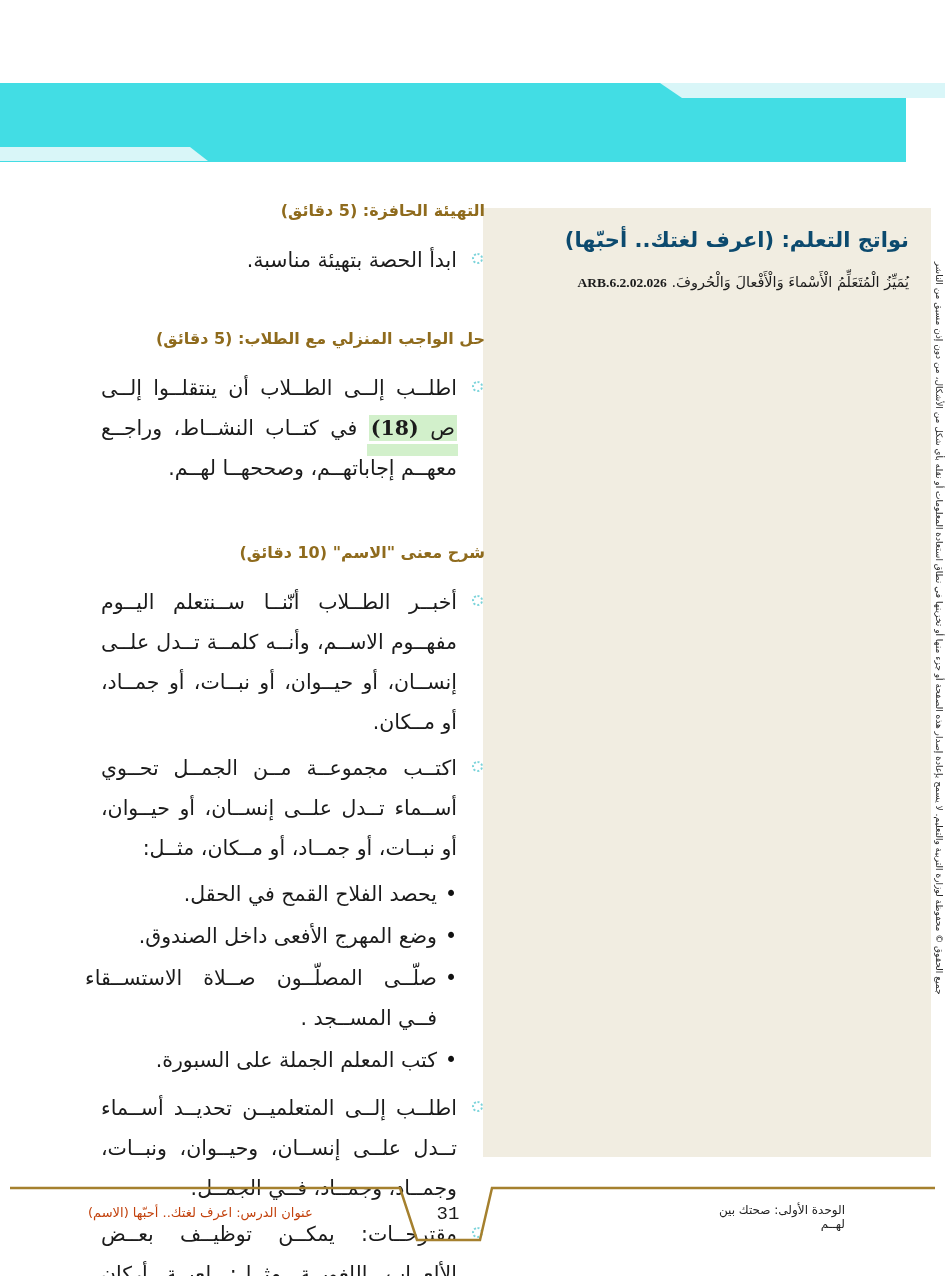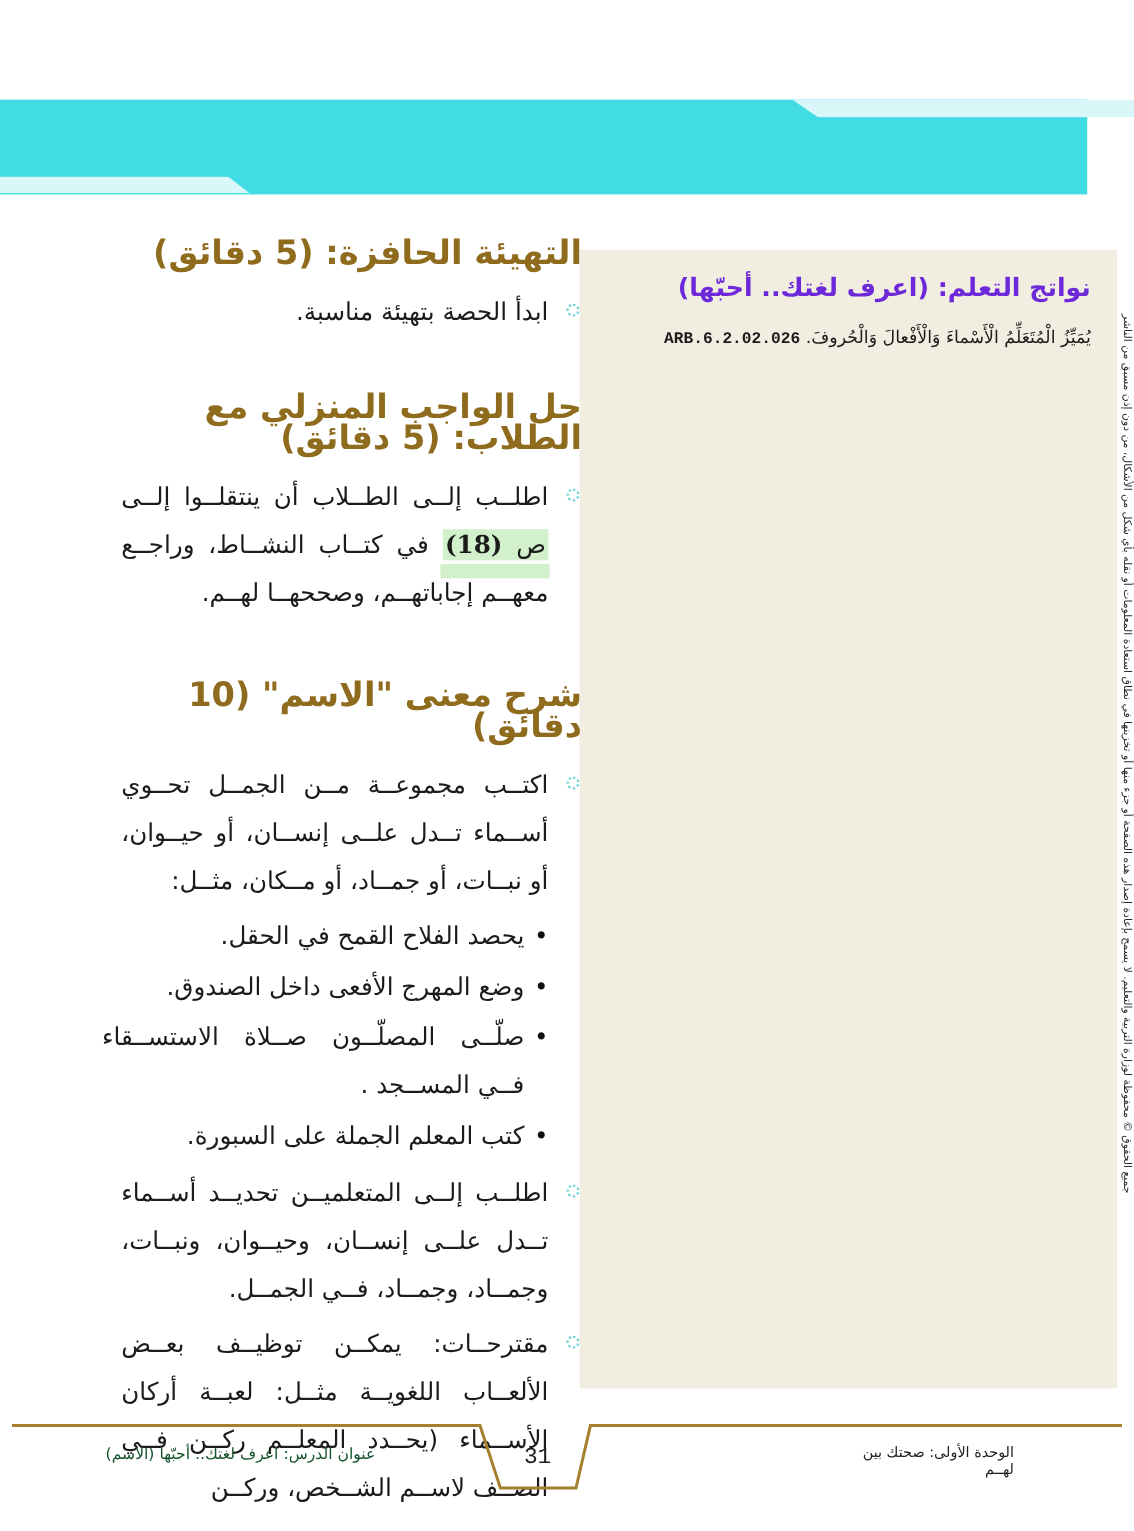--- a/index.html
+++ b/index.html
@@ -8,51 +8,51 @@
 
   
   .band{position:absolute;left:0;top:83px;width:906px;height:79px;background:#42dde4;}
   .band-strip-tr{position:absolute;top:83px;left:660px;width:285px;height:15px;background:#d9f6f8;
     clip-path:polygon(0 0,100% 0,100% 100%,22px 100%);}
   .band-strip-bl{position:absolute;top:147px;left:0;width:208px;height:14px;background:#d9f6f8;
     clip-path:polygon(0 0,calc(100% - 18px) 0,100% 100%,0 100%);}
 
   
   .sidebar{position:absolute;left:483px;top:208px;width:448px;height:949px;background:#f1ede1;}
-  .sidebar-title{color:#6d28d9;font-weight:bold;font-size:21px;line-height:1.35;
+  .sidebar-title{color:#0c4a6e;font-weight:bold;font-size:21px;line-height:1.35;
     padding:18px 22px 0 18px;text-align:right;}
   .sidebar-standard{padding:20px 22px 0 14px;font-size:14.5px;color:#1b1b1b;text-align:right;
     font-family:"DejaVu Sans", sans-serif;}
-  .sidebar-standard .code{direction:ltr;unicode-bidi:embed;font-family:Liberation Mono, monospace;font-weight:bold;font-size:13.5px;margin-left:26px;}
+  .sidebar-standard .code{direction:ltr;unicode-bidi:embed;font-family:Liberation Serif, serif;font-weight:bold;font-size:13.5px;margin-left:26px;}
 
   
   .copyright-vertical{position:absolute;left:581px;top:632px;width:712px;height:13px;
     transform:rotate(90deg);direction:rtl;text-align:right;
     font-size:9px;color:#2a2a2a;white-space:nowrap;}
 
   
   .main-col{position:absolute;left:85px;top:198px;width:400px;direction:rtl;color:#1b1b1b;}
-  .sec-heading{color:#8f6b1d;font-weight:bold;font-size:28px;line-height:26px;margin:0 0 16px 0;text-align:right;}
+  .sec-heading{color:#8f6b1d;font-weight:bold;font-size:16px;line-height:26px;margin:0 0 16px 0;text-align:right;}
   .gap-lg{margin-top:46px;}
   .gap-xl{margin-top:52px;}
   .bullet{position:relative;padding-right:28px;font-size:20.5px;line-height:40px;
     text-align:justify;margin:0 0 6px 16px;
     font-family:"DejaVu Sans", sans-serif;}
   .bullet .marker{position:absolute;right:2px;top:13px;width:11px;height:11px;border:2px dotted #7ad3da;
     border-radius:50%;box-sizing:border-box;background:transparent;}
   .sub-bullet{position:relative;margin-right:28px;padding-right:20px;font-size:20.5px;line-height:40px;
     text-align:justify;margin-bottom:2px;}
   .sub-bullet .dot{position:absolute;right:0;top:0;color:#111;}
   .hl{position:relative;background:#d2f0cb;padding:1px 2px;}
   .hl b{font-family:"DejaVu Serif","Liberation Serif",serif;}
   .hl::after{content:"";position:absolute;right:-1px;top:29px;width:103%;height:12px;background:#d2f0cb;}
 
   
   .footer-line-svg{position:absolute;left:0;top:1178px;width:945px;height:70px;}
-  .footer-left{position:absolute;left:88px;top:1205px;width:312px;font-size:13px;color:#14532d;
+  .footer-left{position:absolute;left:88px;top:1205px;width:312px;font-size:13px;color:#c2410c;
     direction:rtl;text-align:left;}
   .footer-right{position:absolute;left:715px;top:1203px;width:130px;font-size:12px;color:#222;
     direction:rtl;text-align:right;}
   .page-number{position:absolute;left:425px;top:1203px;width:46px;text-align:center;
     font-family:Liberation Mono, monospace;font-size:19px;color:#1b1b1b;}
 </style>
 </head>
 <body>
 
 <div class="page">
@@ -80,20 +80,24 @@
     </div>
 
     <div class="sec-heading gap-lg">حل الواجب المنزلي مع الطلاب: (5 دقائق)</div>
     <div class="bullet">
       <span class="marker"></span>
       <span>اطلــب إلــى الطــلاب أن ينتقلــوا إلــى </span><span class="hl"><span>ص </span><b>(18)</b></span><span> في كتــاب النشــاط، وراجــع معهــم إجاباتهــم، وصححهــا لهــم.</span>
     </div>
 
     <div class="sec-heading gap-xl">شرح معنى "الاسم" (10 دقائق)</div>
 
+    <div class="bullet">
+      <span class="marker"></span>
+      <span>أخبــر الطــلاب أنّنــا ســنتعلم اليــوم مفهــوم الاســم، وأنــه كلمــة تــدل علــى إنســان، أو حيــوان، أو نبــات، أو جمــاد، أو مــكان.</span>
+    </div>
 
     <div class="bullet">
       <span class="marker"></span>
       <span>اكتــب مجموعــة مــن الجمــل تحــوي أســماء تــدل علــى إنســان، أو حيــوان، أو نبــات، أو جمــاد، أو مــكان، مثــل:</span>
     </div>
 
     <div class="sub-bullet">
       <span class="dot">•</span>
       <span>يحصد الفلاح القمح في الحقل.</span>
     </div>

